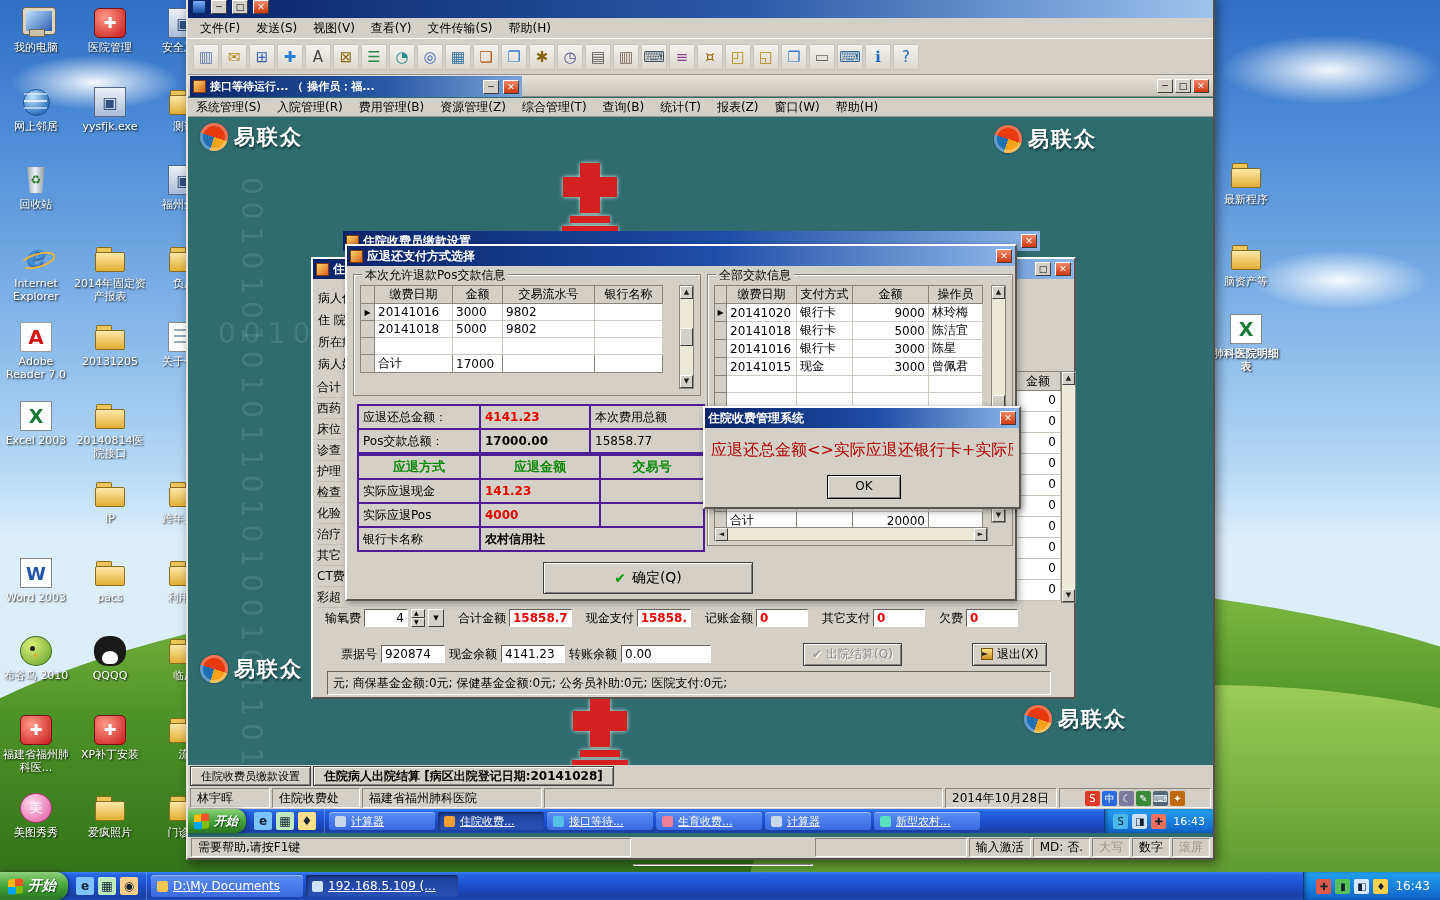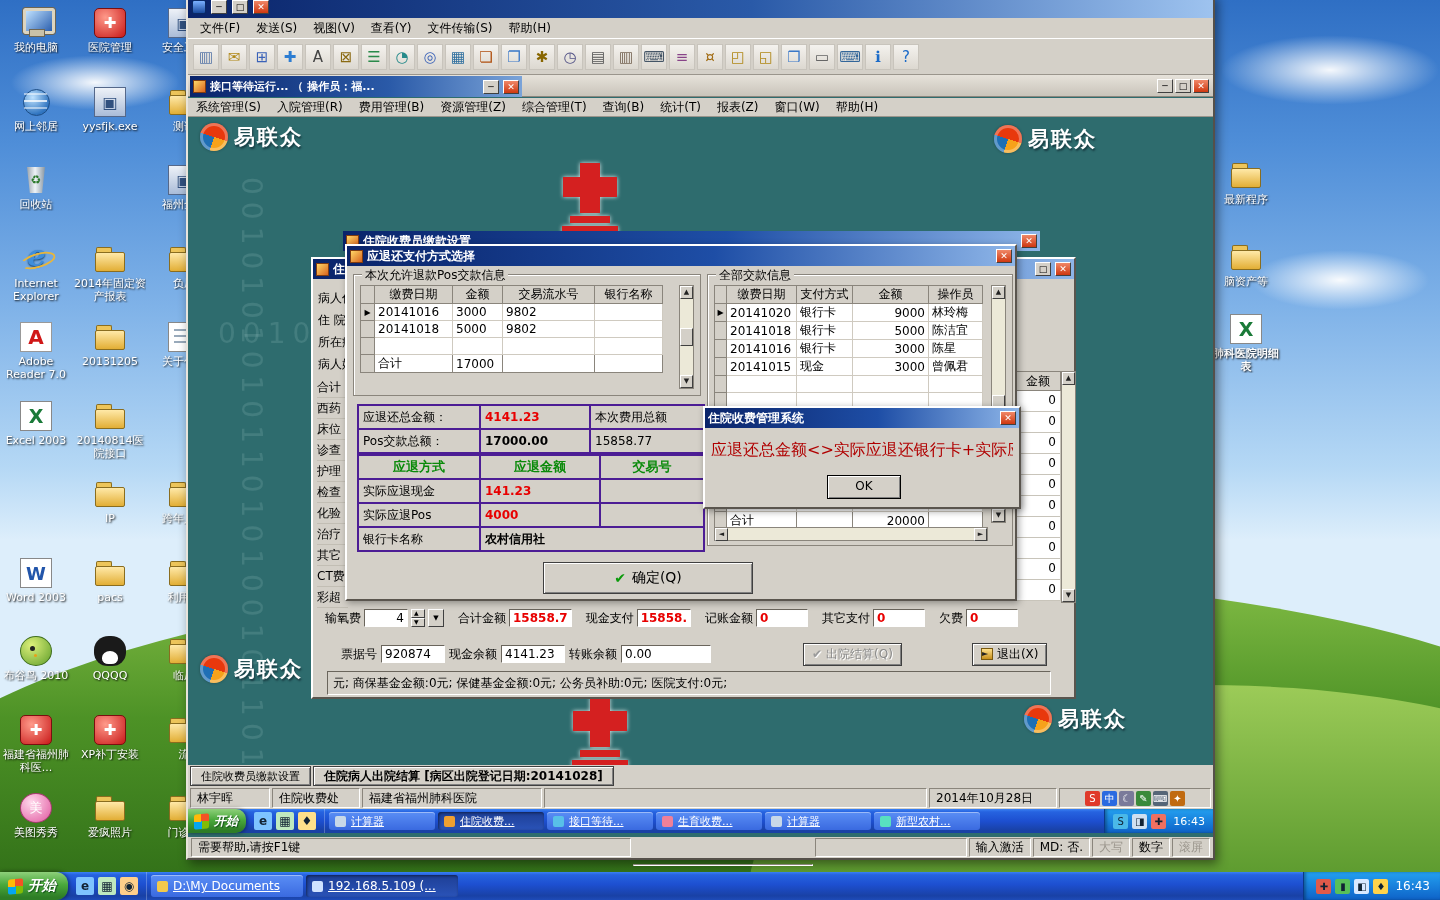--- a/index.html
+++ b/index.html
@@ -160,21 +160,21 @@
   
   .alert{position:absolute;left:515px;top:289px;width:318px;height:103px;background:#d4d0c8;border:2px solid;border-color:#fff #5a554e #5a554e #fff;z-index:4;box-shadow:2px 2px 7px rgba(0,0,0,.4);}
   .amsg{margin:12px 6px 0;text-align:center;font-size:16px;color:#b00000;white-space:nowrap;overflow:hidden;}
   .okb{position:absolute;left:123px;bottom:9px;width:72px;height:22px;text-align:center;line-height:20px;font-size:12px;box-shadow:inset 1px 1px 0 #fff,inset -1px -1px 0 #808080,0 0 0 1px #000;}
 
   
   .tabs-row{position:absolute;left:0;top:690px;right:0;height:22px;background:#d4d0c8;display:flex;gap:2px;padding:1px 2px;z-index:5;}
   .tab{display:flex;align-items:center;font-size:11px;padding:0 10px;white-space:nowrap;}
   .tab.on{font-weight:bold;font-size:12px;}
   .app-status{position:absolute;left:0;top:712px;right:0;height:22px;background:#d4d0c8;display:flex;gap:2px;padding:1px 2px;z-index:5;}
-  .cw1{width:80px;} .cw2{width:88px;} .cw3{width:180px;} .cw4{width:128px;} .cw5{width:152px;justify-content:center;}
+  .cw1{width:80px;} .cw2{width:88px;} .cw3{width:180px;} .cw4{width:112px;} .cw5{width:152px;justify-content:center;}
   .sg{width:15px;height:15px;border-radius:2px;color:#fff;font-size:10px;line-height:15px;text-align:center;display:inline-block;margin:0 1px;}
 
   
   .r-taskbar{position:absolute;left:0;top:734px;right:0;height:24px;background:linear-gradient(#3a81f3,#2663e0 12%,#1d4fd0 50%,#1941a5 90%);display:flex;align-items:stretch;z-index:5;}
   .xp-taskbar{position:absolute;left:0;right:0;bottom:0;height:28px;background:linear-gradient(#3a81f3,#2663e0 10%,#1d4fd0 45%,#1941a5 85%,#1e4bb8);display:flex;align-items:stretch;z-index:30;}
   .start{display:flex;align-items:center;gap:5px;padding:0 12px 0 8px;background:linear-gradient(#8ed07a,#4aa93c 45%,#2e7d26 90%);border-radius:0 12px 12px 0;box-shadow:1px 0 4px rgba(0,0,0,.5);color:#fff;font-weight:bold;font-style:italic;font-size:14px;text-shadow:1px 1px 1px #14501a;}
   .start.sm{font-size:12px;padding:0 8px 0 6px;border-radius:0 10px 10px 0;}
   .flag{width:15px;height:15px;border-radius:2px;background:conic-gradient(#f35325 0 25%,#81bc06 0 50%,#05a6f0 0 75%,#ffba08 0);transform:skewY(-6deg);flex:none;}
   .qk{display:flex;align-items:center;gap:4px;padding:0 8px;border-right:1px solid rgba(255,255,255,.25);}
   .qi{width:18px;height:18px;border-radius:2px;font-size:12px;color:#123;text-align:center;line-height:18px;font-weight:bold;}

